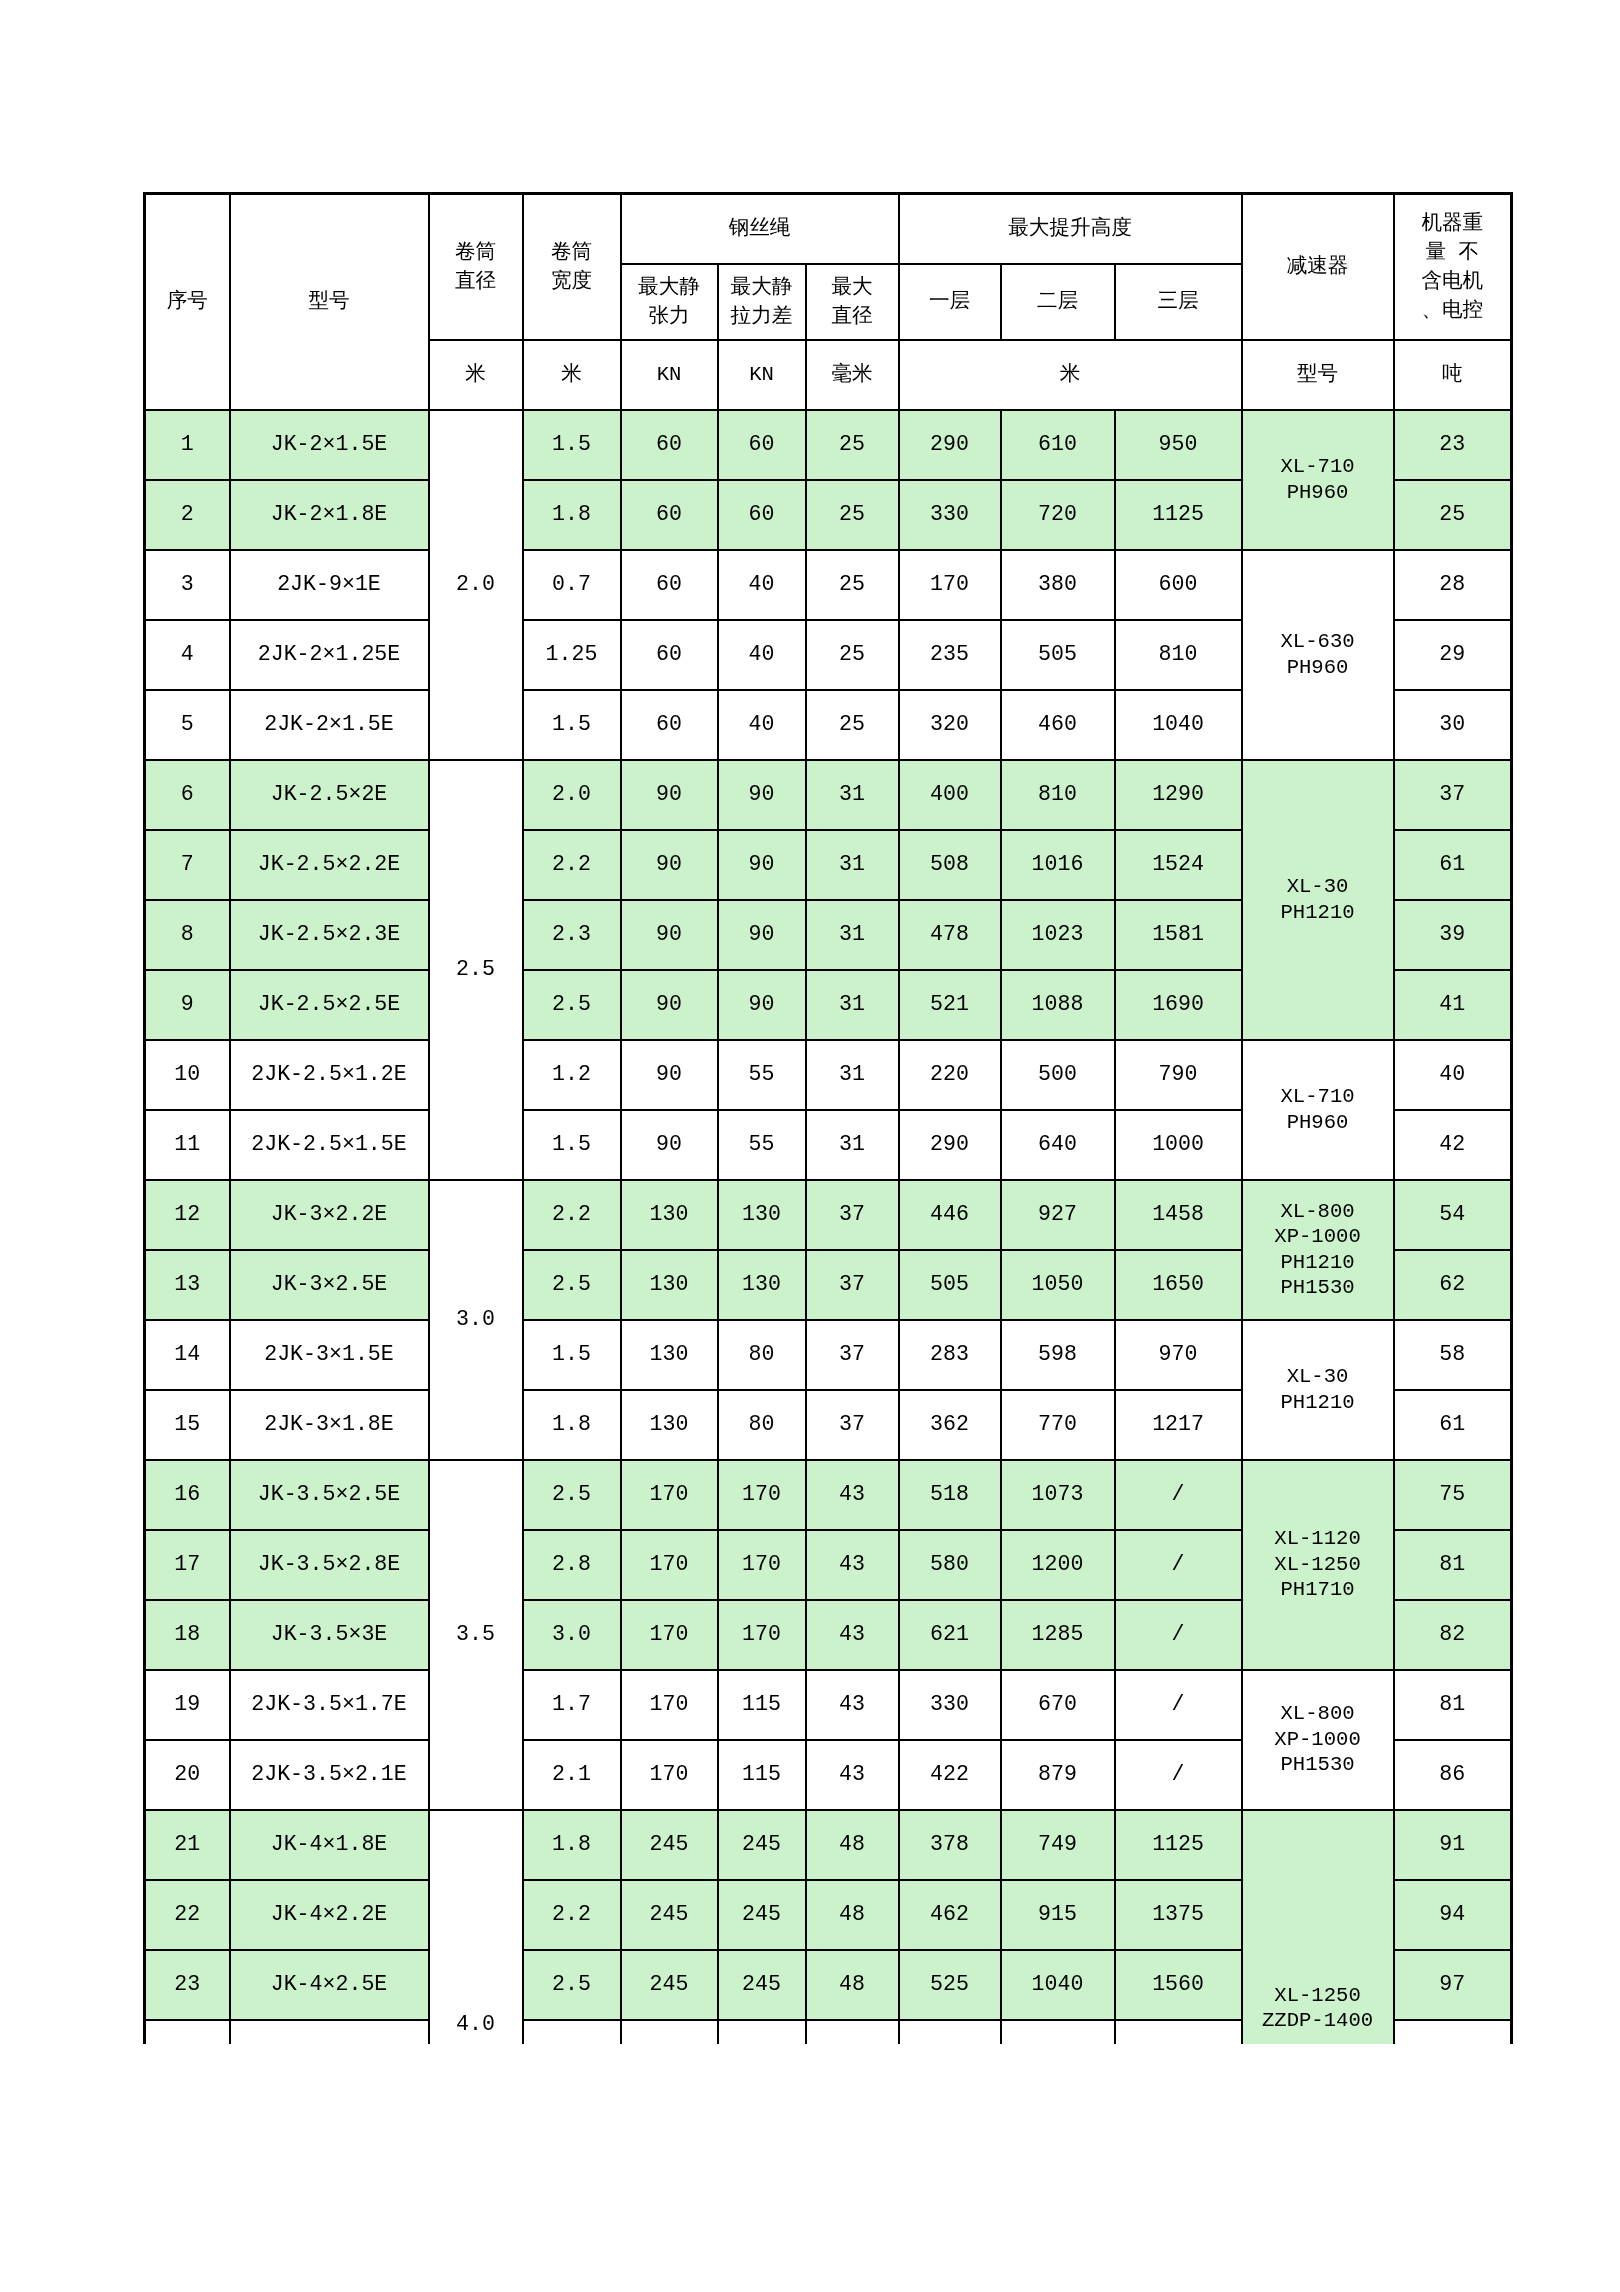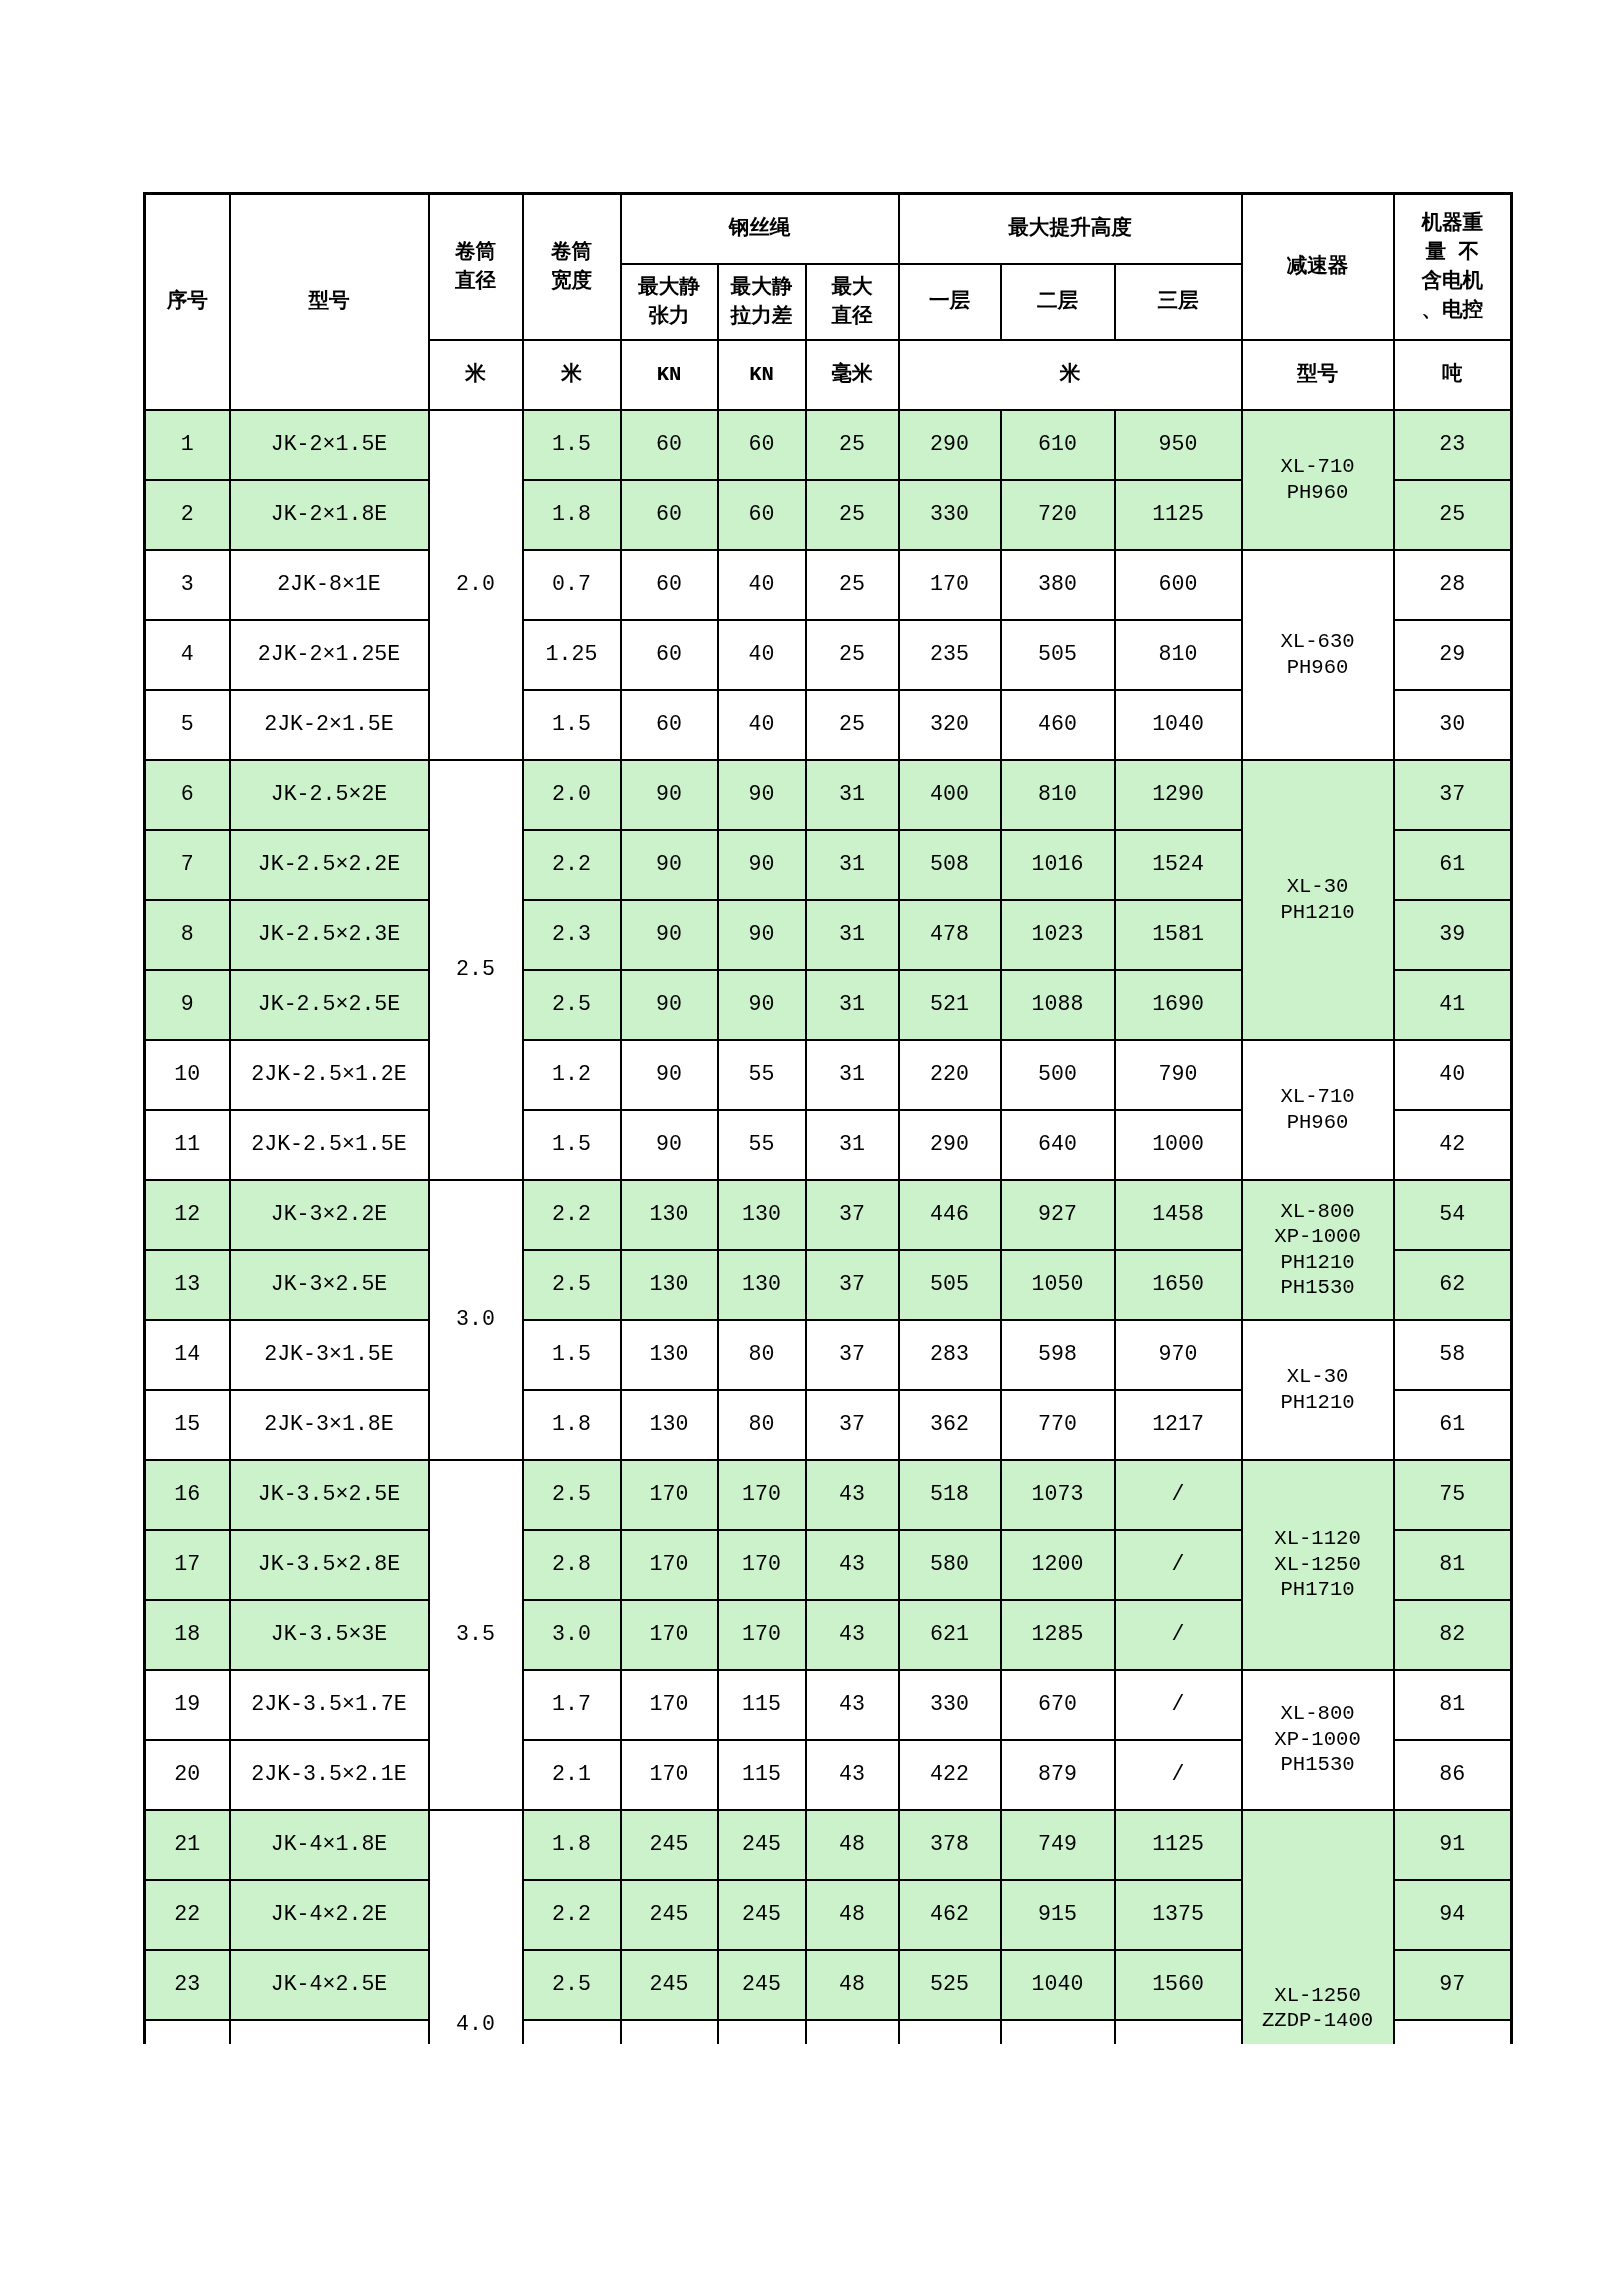--- a/index.html
+++ b/index.html
@@ -23,21 +23,21 @@
     border:3.9px solid #000;
   }
   th, td {
     border:2.9px solid #000;
     text-align:center;
     vertical-align:middle;
     padding:0;
     overflow:hidden;
   }
   th {
-    font-weight:bold;
+    font-weight:normal;
     font-size:20.6px;
     line-height:29px;
     white-space:pre-line;
   }
   td { font-size:21.6px; line-height:25.5px; }
   tr.h1 { height:70px; }
   tr.h2 { height:76px; }
   tr.h3 { height:70px; }
   tr.d  { height:70px; }
   tr.p  { height:147px; }
@@ -134,21 +134,21 @@
         <td class="green">60</td>
         <td class="green">25</td>
         <td class="green">330</td>
         <td class="green">720</td>
         <td class="green">1125</td>
         <td class="green">25</td>
       </tr>
 
       <tr class="d">
         <td>3</td>
-        <td>2JK-8×1E</td>
+        <td>2JK-9×1E</td>
         <td>0.7</td>
         <td>60</td>
         <td>40</td>
         <td>25</td>
         <td>170</td>
         <td>380</td>
         <td>600</td>
         <td class="rlines" rowspan="3">
           <span>XL-630</span>
           <span>PH960</span>

